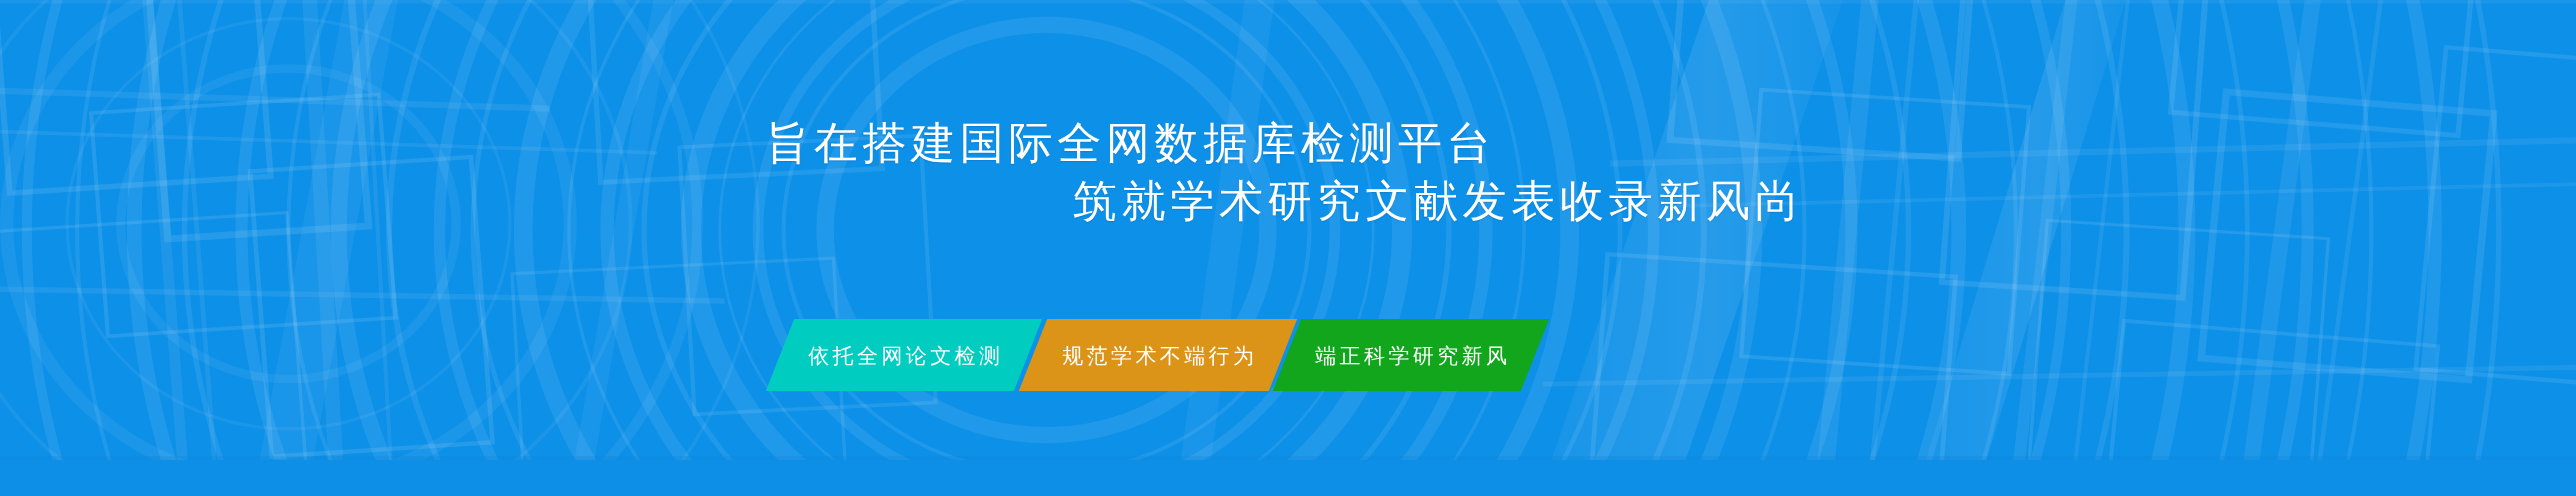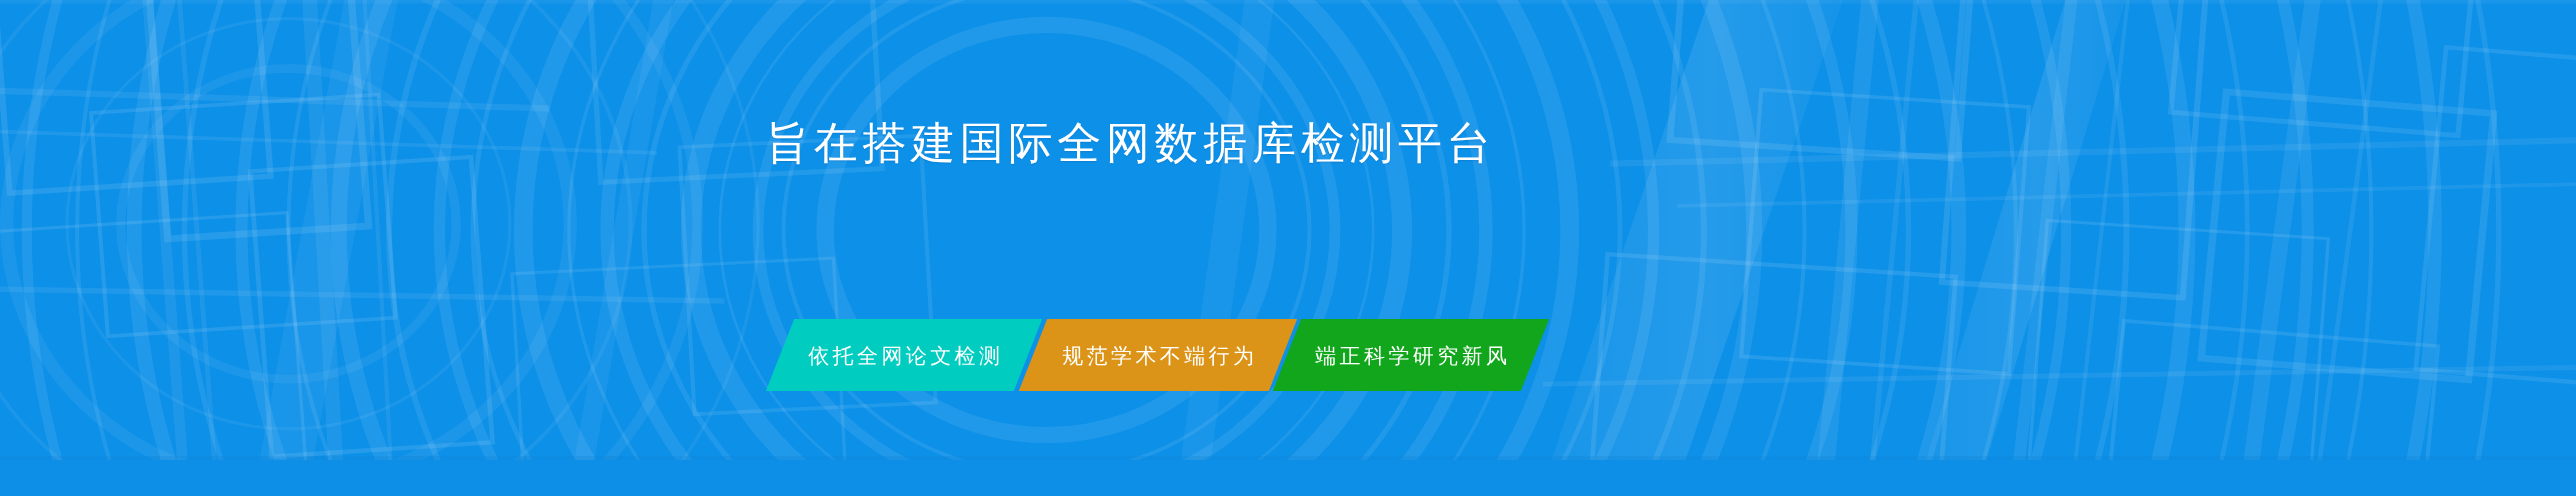--- a/index.html
+++ b/index.html
@@ -205,20 +205,21 @@
         <polygon points="1860,-40 1905,-40 1800,780 1755,780"></polygon>
       </g>
 
       <rect x="0" y="0" width="3840" height="6" fill="#ffffff" fill-opacity="0.05"></rect>
       <rect x="0" y="734" width="3840" height="6" fill="#0a7fd0" fill-opacity="0.25"></rect>
     </g>
   </svg>
 
   <div id="headline">
     <div class="headline-line" id="headline-line-1">旨在搭建国际全网数据库检测平台</div>
+    <div class="headline-line" id="headline-line-2">筑就学术研究文献发表收录新风尚</div>
   </div>
 
   <div id="tag-strip">
 
     <div class="tag tag-w8" id="tag-0" style="background: rgb(0, 204, 192);">
       <span class="tag-label">依托全网论文检测</span>
     </div>
 
     <div class="tag tag-w8b" id="tag-1" style="background: rgb(219, 148, 24);">
       <span class="tag-label">规范学术不端行为</span>

